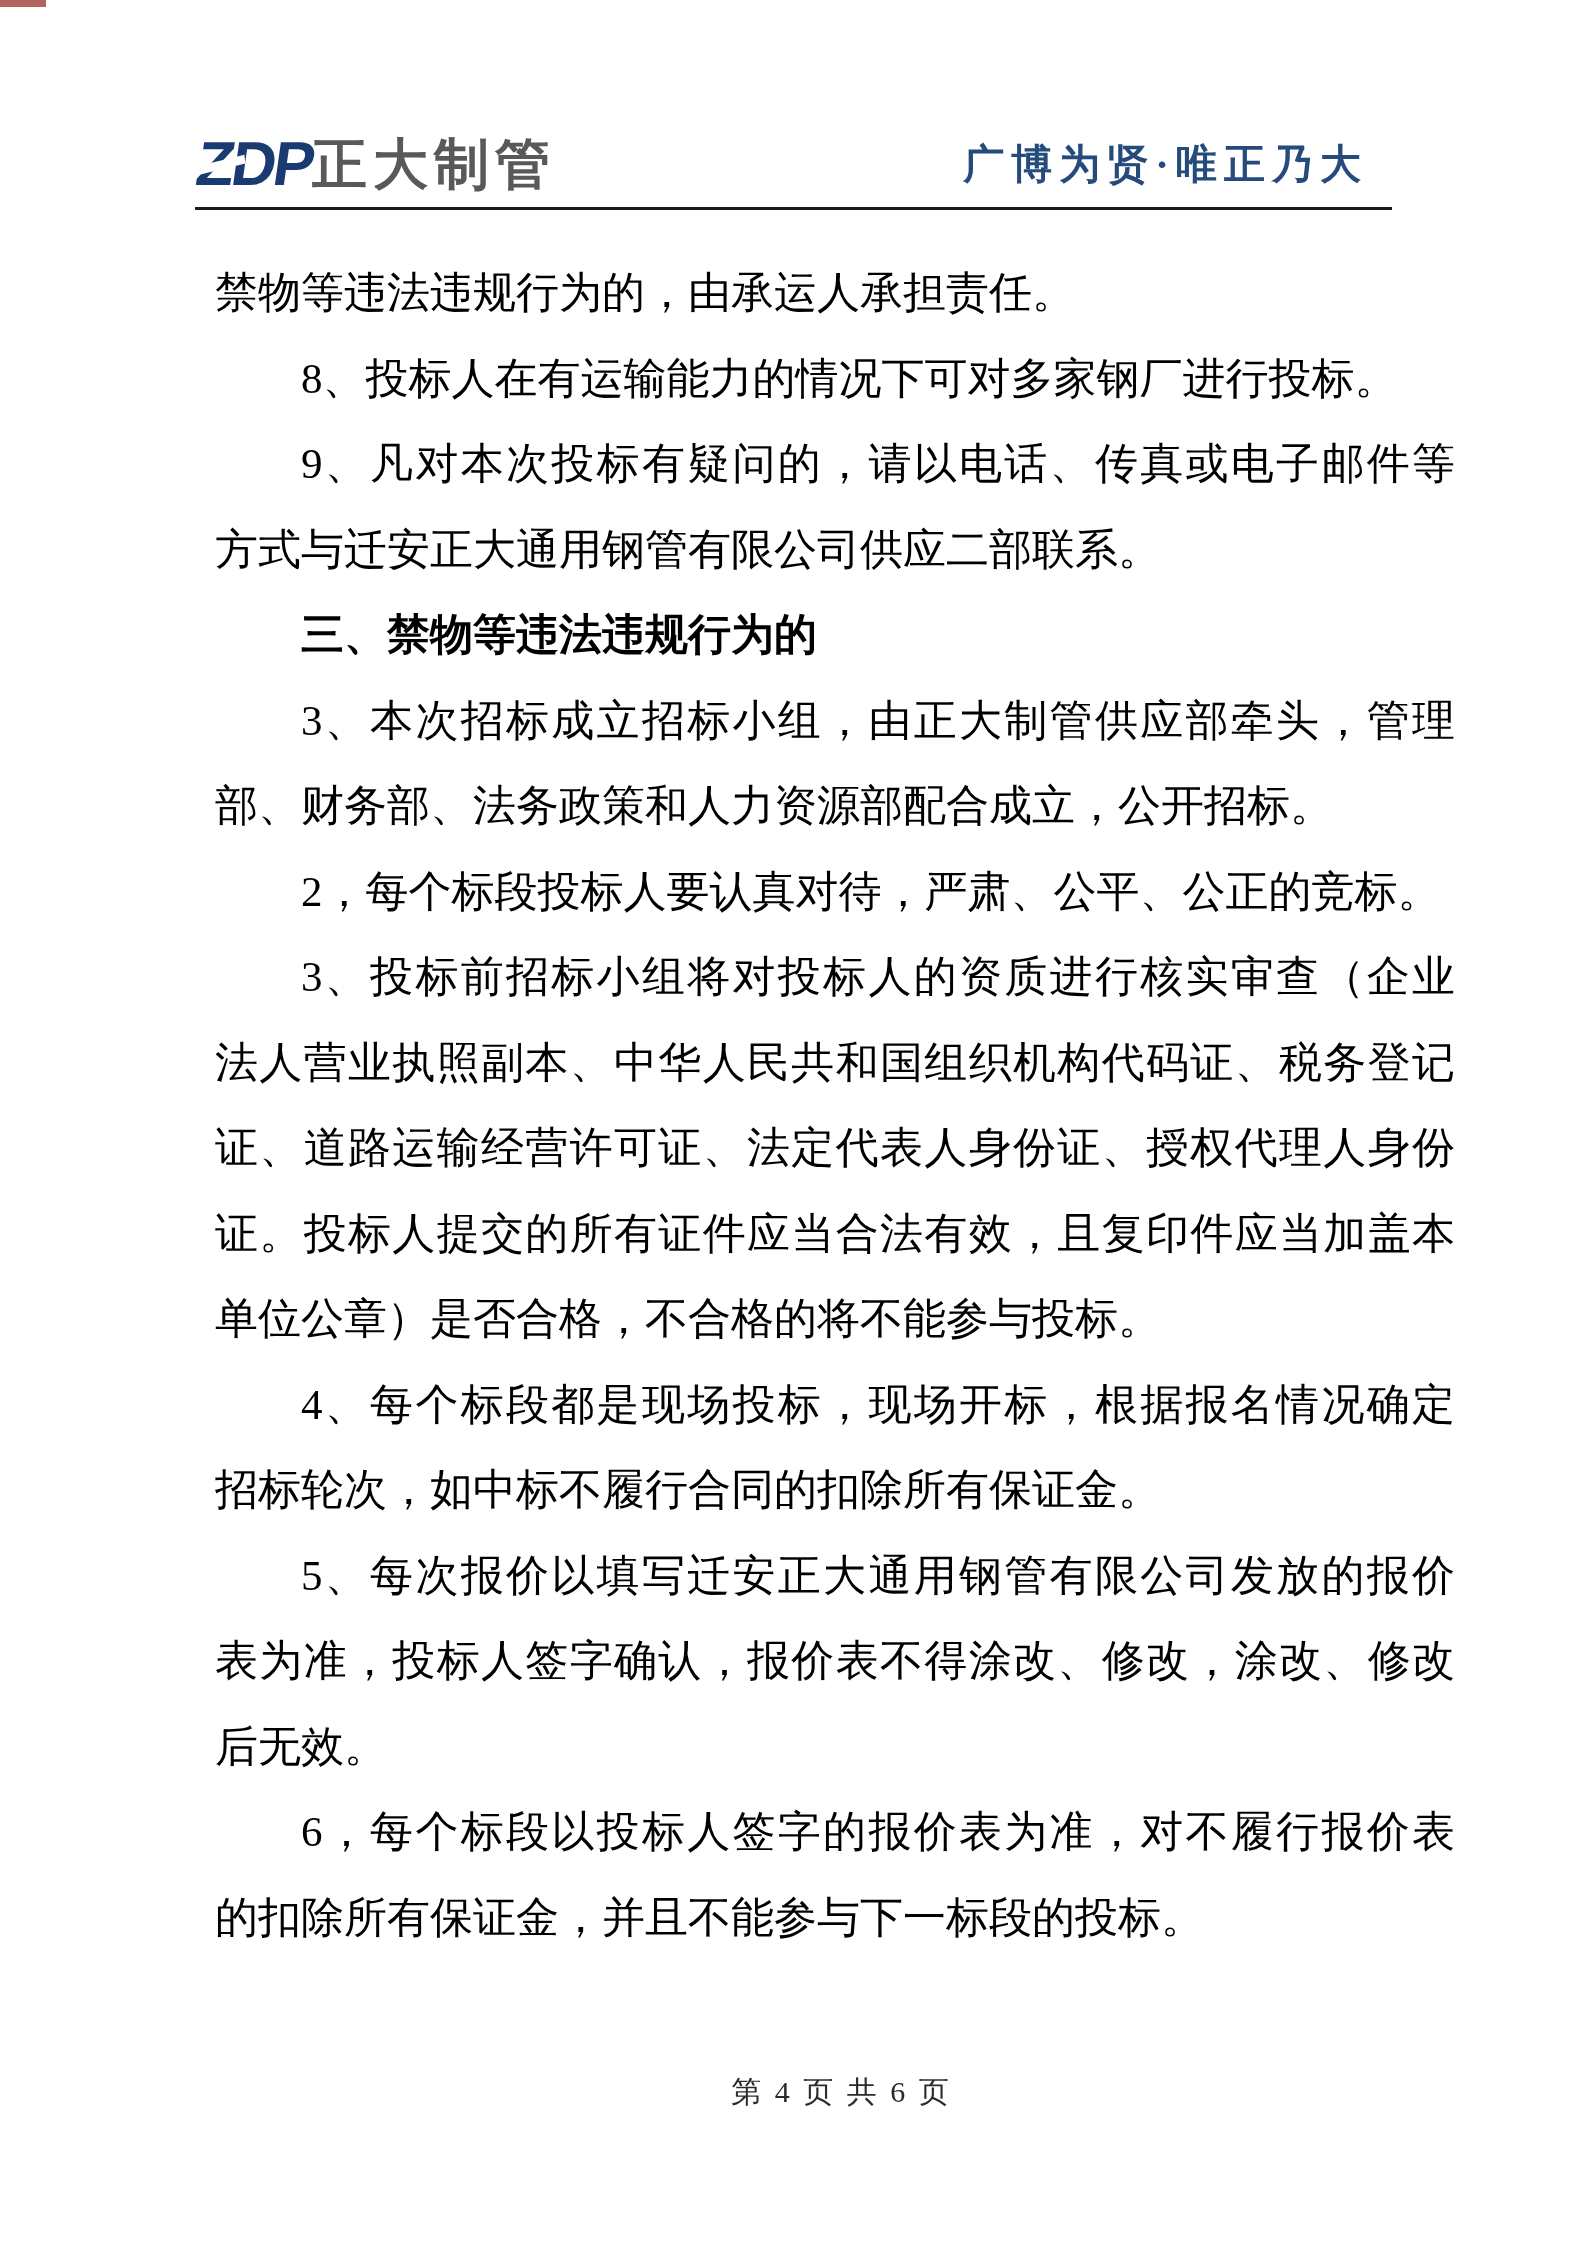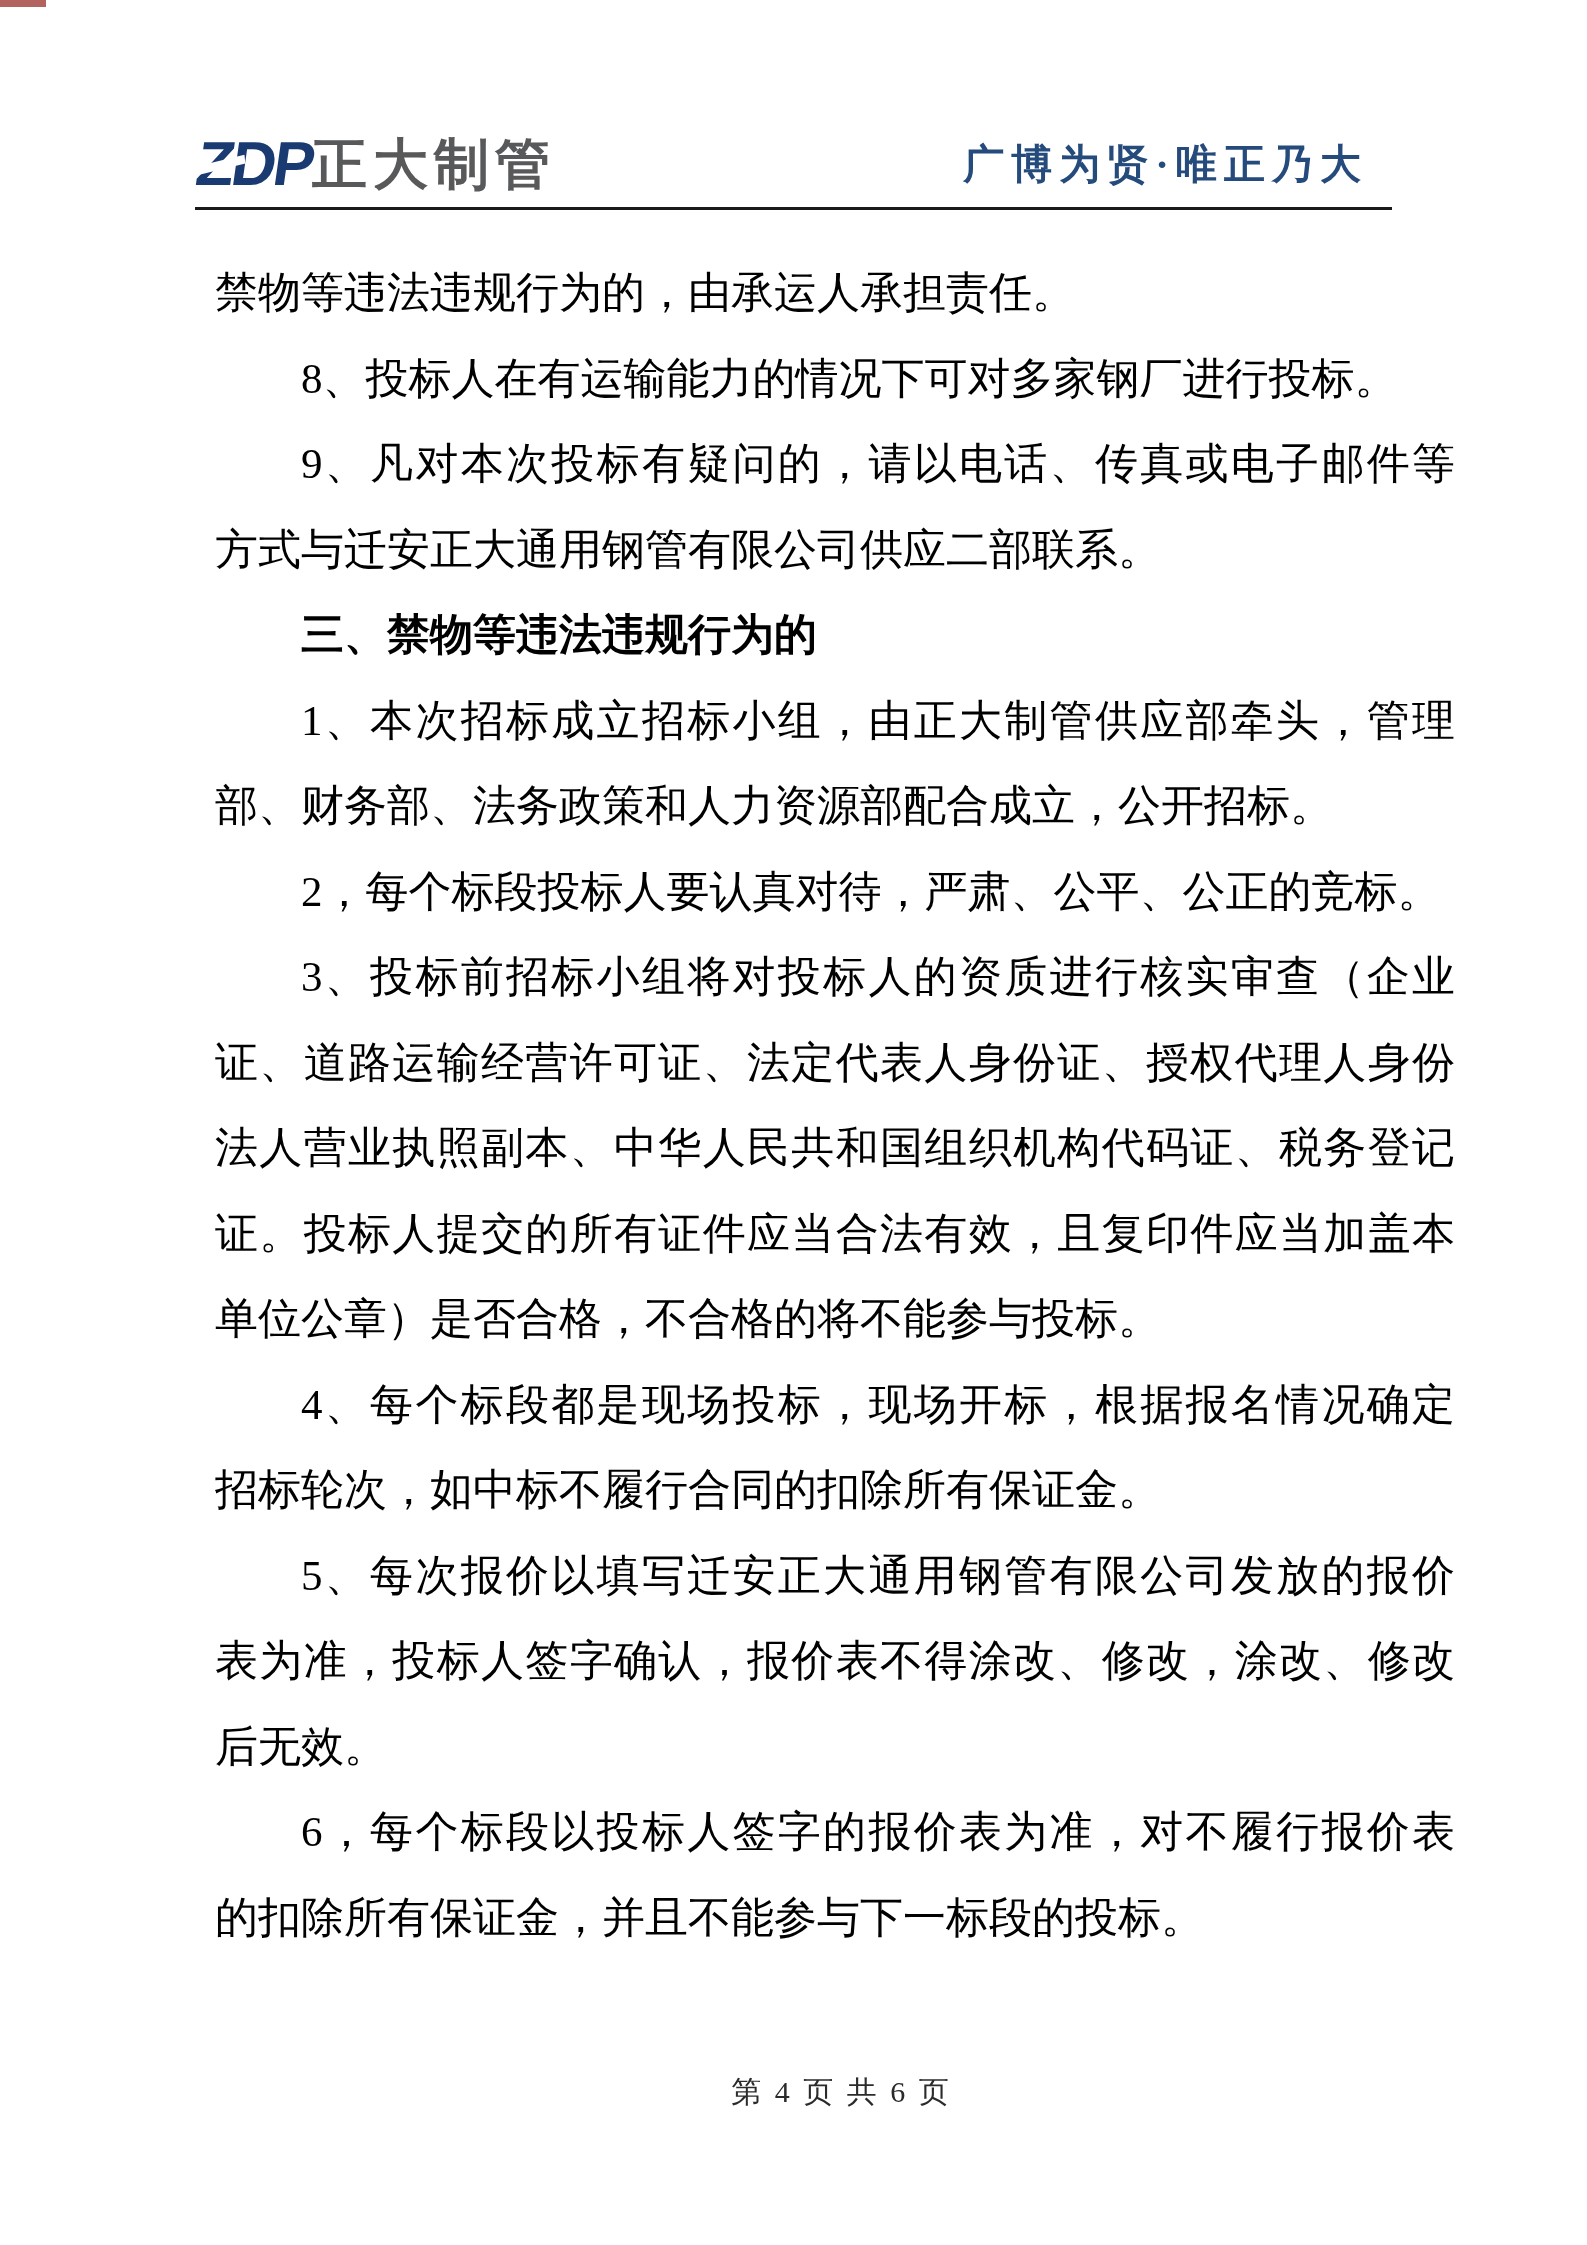--- a/index.html
+++ b/index.html
@@ -136,26 +136,26 @@
     </div>
     <div class="slogan">广博为贤·唯正乃大</div>
   </div>
 
   <div class="body-text">
       <div class="line last">禁物等违法违规行为的，由承运人承担责任。</div>
       <div class="line last first">8、投标人在有运输能力的情况下可对多家钢厂进行投标。</div>
       <div class="line justified first">9、凡对本次投标有疑问的，请以电话、传真或电子邮件等</div>
       <div class="line last">方式与迁安正大通用钢管有限公司供应二部联系。</div>
       <div class="line last first bold">三、禁物等违法违规行为的</div>
-      <div class="line justified first">1、本次招标成立招标小组，由正大制管供应部牵头，管理</div>
+      <div class="line justified first">3、本次招标成立招标小组，由正大制管供应部牵头，管理</div>
       <div class="line last">部、财务部、法务政策和人力资源部配合成立，公开招标。</div>
       <div class="line last first">2，每个标段投标人要认真对待，严肃、公平、公正的竞标。</div>
       <div class="line justified first">3、投标前招标小组将对投标人的资质进行核实审查（企业</div>
+      <div class="line justified">法人营业执照副本、中华人民共和国组织机构代码证、税务登记</div>
       <div class="line justified">证、道路运输经营许可证、法定代表人身份证、授权代理人身份</div>
-      <div class="line justified">法人营业执照副本、中华人民共和国组织机构代码证、税务登记</div>
       <div class="line justified">证。投标人提交的所有证件应当合法有效，且复印件应当加盖本</div>
       <div class="line last">单位公章）是否合格，不合格的将不能参与投标。</div>
       <div class="line justified first">4、每个标段都是现场投标，现场开标，根据报名情况确定</div>
       <div class="line last">招标轮次，如中标不履行合同的扣除所有保证金。</div>
       <div class="line justified first">5、每次报价以填写迁安正大通用钢管有限公司发放的报价</div>
       <div class="line justified">表为准，投标人签字确认，报价表不得涂改、修改，涂改、修改</div>
       <div class="line last">后无效。</div>
       <div class="line justified first">6，每个标段以投标人签字的报价表为准，对不履行报价表</div>
       <div class="line last">的扣除所有保证金，并且不能参与下一标段的投标。</div>
     </div>

